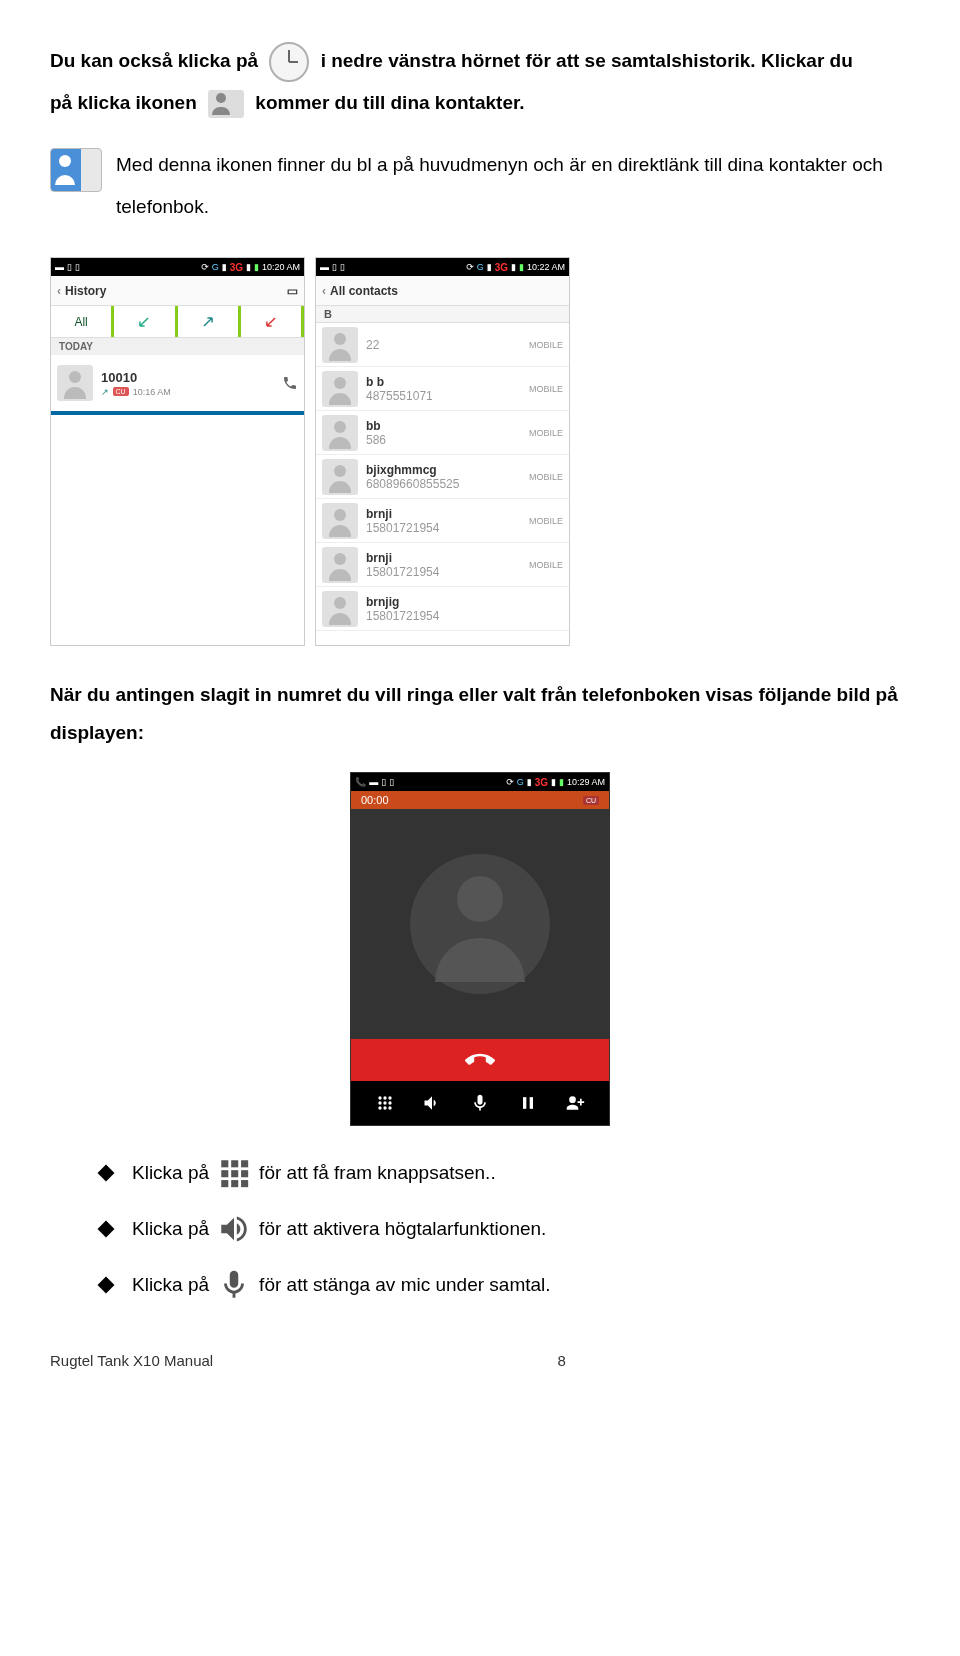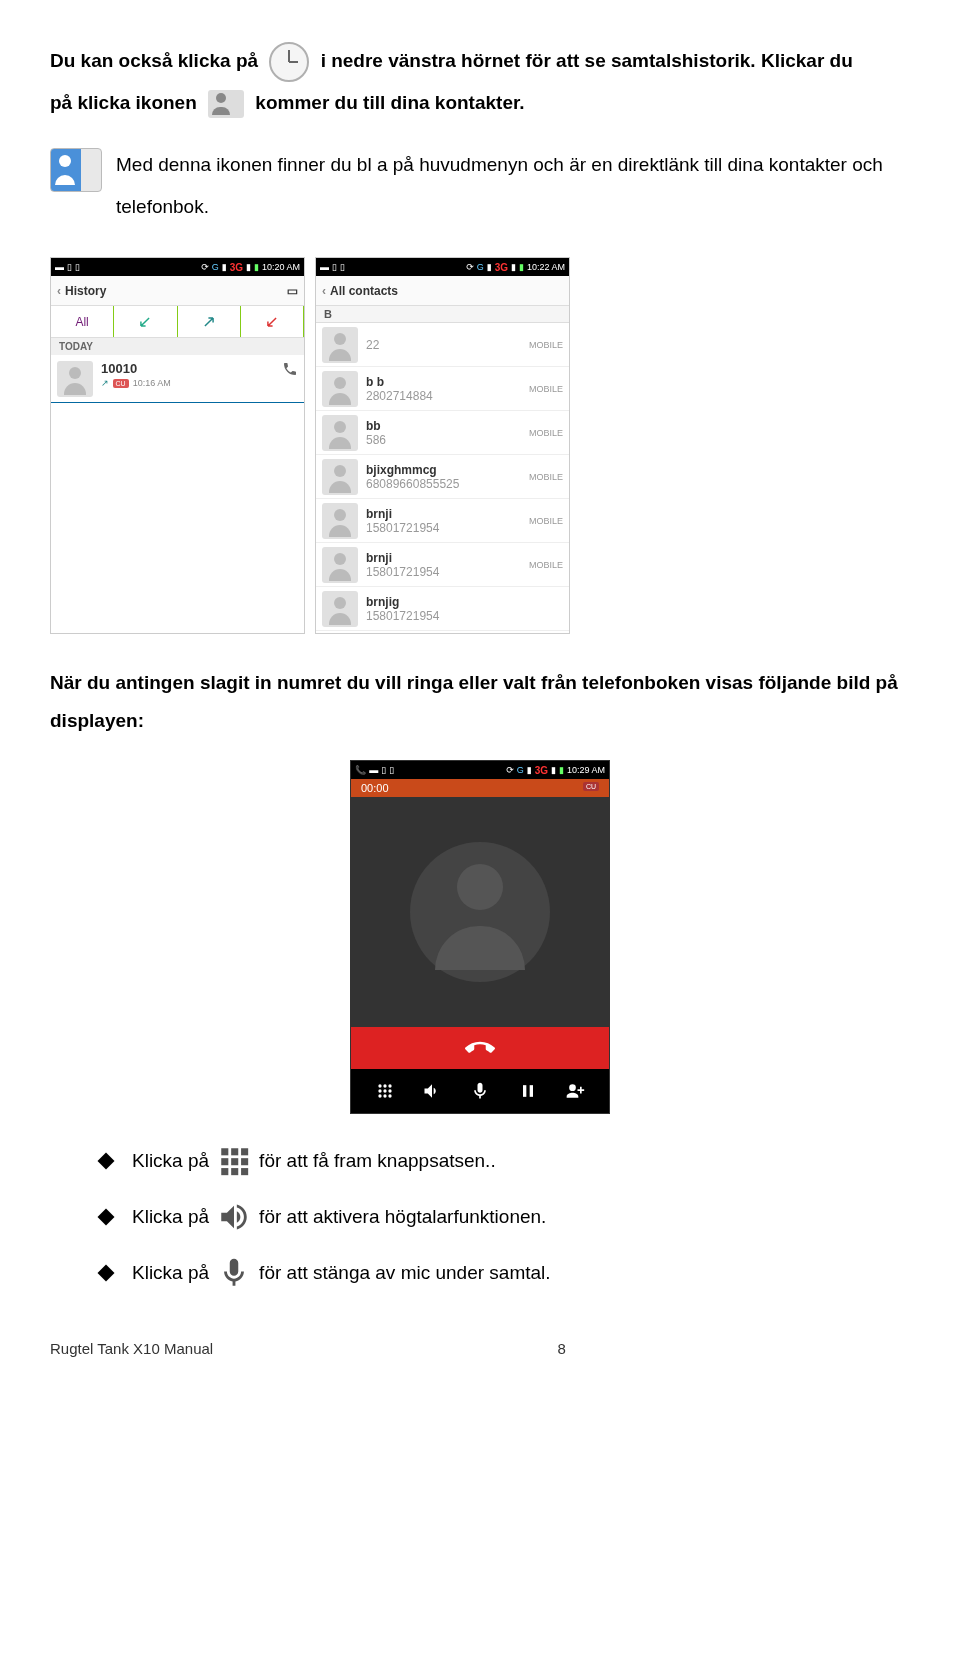--- a/index.html
+++ b/index.html
@@ -18,45 +18,45 @@
   .para2 { line-height: 2.2; margin-bottom: 30px; overflow: hidden; }
   .shots-row { display: flex; gap: 10px; margin: 10px 0 30px 0; }
   .phone { width: 255px; background: #fff; border: 1px solid #ccc; font-size: 11px; }
   .statusbar { background: #000; color: #fff; height: 18px; display: flex; align-items: center; justify-content: space-between; padding: 0 4px; font-size: 9px; }
   .statusbar .l { display: flex; gap: 3px; }
   .statusbar .r { display: flex; gap: 3px; align-items: center; }
   .badge3g { color: #f33; font-weight: bold; font-size: 10px; }
   .header-row { height: 30px; display: flex; align-items: center; justify-content: space-between; padding: 0 6px; border-bottom: 1px solid #ddd; background: #fafafa; font-size: 12px; font-weight: bold; color: #333; }
   .back-arrow { color: #888; margin-right: 4px; }
   .tabs { display: flex; height: 32px; border-bottom: 1px solid #ddd; }
-  .tab { flex: 1; display: flex; align-items: center; justify-content: center; font-size: 12px; color: #701a75; border-right: 1px solid #84cc16; }
+  .tab { flex: 1; display: flex; align-items: center; justify-content: center; font-size: 12px; color: #14532d; border-right: 3px solid #84cc16; }
   .tab svg { width: 14px; height: 14px; }
   .section-label { background: #f0f0f0; padding: 3px 8px; font-size: 10px; color: #666; font-weight: bold; }
-  .call-row { display: flex; padding: 6px; border-bottom: 1px solid #0369a1; height: 48px; }
+  .call-row { display: flex; align-items: center; padding: 6px; border-bottom: 4px solid #0369a1; height: 60px; }
   .avatar { width: 36px; height: 36px; background: #e0e0e0; border-radius: 3px; margin-right: 8px; position: relative; flex-shrink: 0; }
   .avatar::before { content: ''; position: absolute; left: 50%; top: 6px; width: 12px; height: 12px; background: #bbb; border-radius: 50%; transform: translateX(-50%); }
   .avatar::after { content: ''; position: absolute; left: 50%; bottom: 2px; width: 22px; height: 12px; background: #bbb; border-radius: 11px 11px 0 0; transform: translateX(-50%); }
   .call-info { flex: 1; }
   .call-name { font-size: 13px; font-weight: bold; color: #333; }
   .call-sub { font-size: 9px; color: #888; display: flex; align-items: center; gap: 4px; margin-top: 2px; }
   .cu-badge { background: #d55; color: #fff; font-size: 7px; padding: 1px 3px; border-radius: 2px; }
   .phone-icon { width: 16px; height: 16px; }
   .contact-row { display: flex; align-items: center; padding: 4px 6px; border-bottom: 1px solid #eee; height: 44px; }
   .contact-info { flex: 1; min-width: 0; }
   .contact-name { font-size: 12px; font-weight: bold; color: #333; }
   .contact-num { font-size: 12px; color: #999; }
   .mobile-label { font-size: 9px; color: #999; margin-left: 16px; }
   .letter-header { background: #f5f5f5; padding: 2px 8px; font-size: 11px; font-weight: bold; color: #555; border-bottom: 1px solid #ddd; }
   .empty-fill { height: 230px; }
 
   .call-phone { width: 260px; background: #2a2a2a; border: 1px solid #333; font-size: 11px; margin: 10px auto 30px auto; }
   .call-header { background: #000; padding: 6px 10px; color: #fff; }
   .call-header .nm { font-size: 13px; font-weight: bold; }
   .call-header .nb { font-size: 10px; color: #ccc; }
-  .timer-row { background: #c94a1a; color: #fff; display: flex; justify-content: space-between; align-items: flex-start; padding: 3px 10px; font-size: 11px; }
+  .timer-row { background: #c94a1a; color: #fff; display: flex; justify-content: space-between; align-items: center; padding: 3px 10px; font-size: 11px; }
   .big-avatar { width: 100%; height: 230px; background: #333; display: flex; align-items: center; justify-content: center; }
   .big-avatar-inner { width: 140px; height: 140px; background: #444; border-radius: 50%; position: relative; }
   .big-avatar-inner::before { content: ''; position: absolute; left: 50%; top: 22px; width: 46px; height: 46px; background: #555; border-radius: 50%; transform: translateX(-50%); }
   .big-avatar-inner::after { content: ''; position: absolute; left: 50%; bottom: 12px; width: 90px; height: 44px; background: #555; border-radius: 45px 45px 0 0; transform: translateX(-50%); }
   .hangup { background: #d22; height: 42px; display: flex; align-items: center; justify-content: center; }
   .hangup svg { width: 30px; height: 30px; }
   .bottom-actions { background: #000; height: 44px; display: flex; align-items: center; justify-content: space-around; padding: 0 10px; }
   .bottom-actions .act { color: #fff; width: 20px; height: 20px; display: flex; align-items: center; justify-content: center; }
 
   .bullets { margin: 20px 0 40px 50px; }
@@ -168,21 +168,21 @@
     <div class="contact-info">
       <div class="contact-name"></div>
       <div class="contact-num">22</div>
     </div>
     <div class="mobile-label">MOBILE</div>
         </div>
         <div class="contact-row">
     <div class="avatar"></div>
     <div class="contact-info">
       <div class="contact-name">b b</div>
-      <div class="contact-num">2802714884</div>
+      <div class="contact-num">4875551071</div>
     </div>
     <div class="mobile-label">MOBILE</div>
         </div>
         <div class="contact-row">
     <div class="avatar"></div>
     <div class="contact-info">
       <div class="contact-name">bb</div>
       <div class="contact-num">586</div>
     </div>
     <div class="mobile-label">MOBILE</div>

